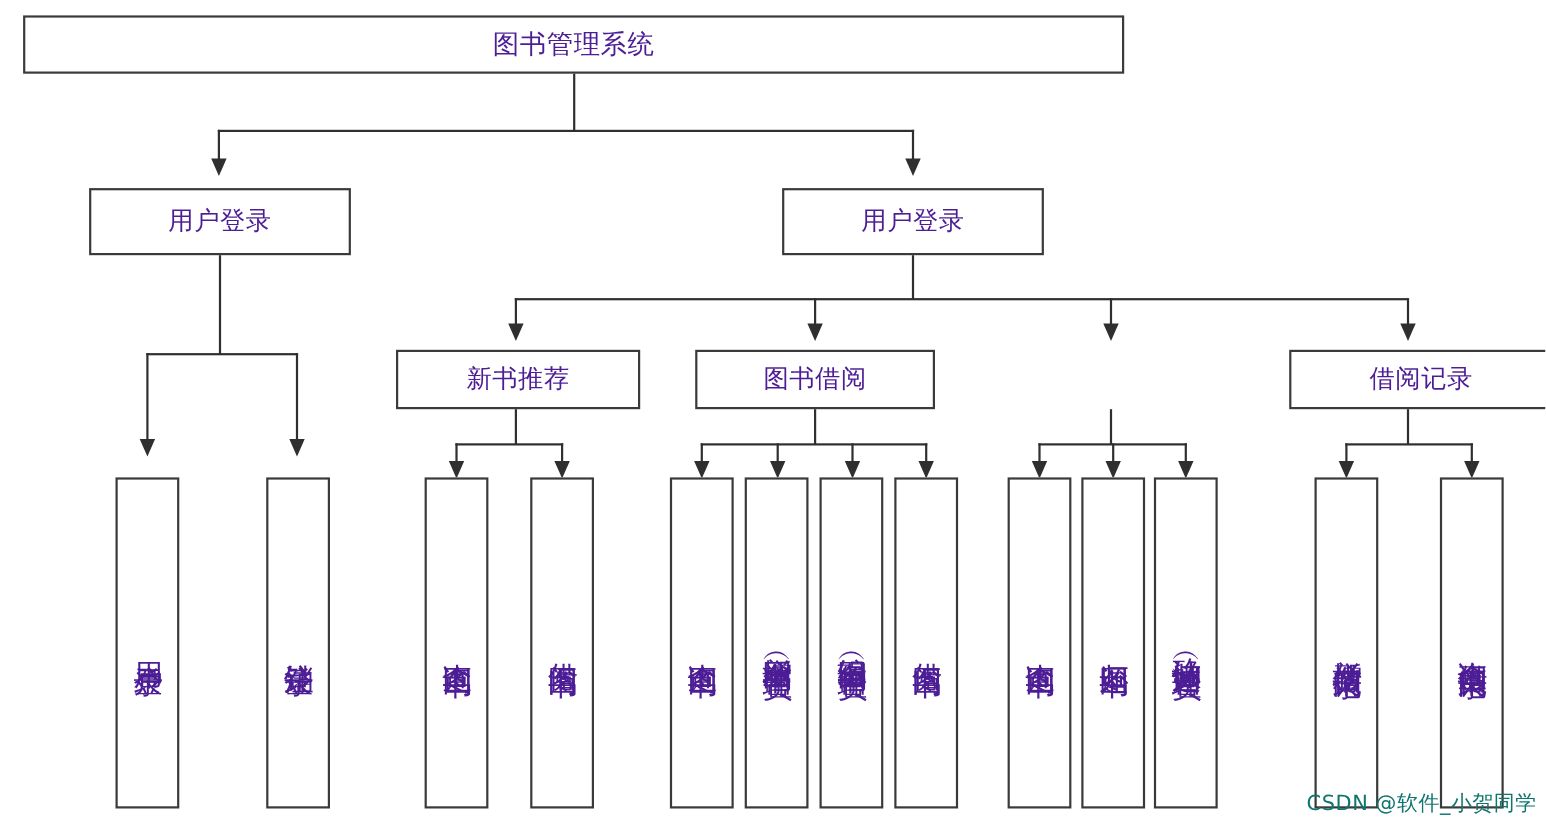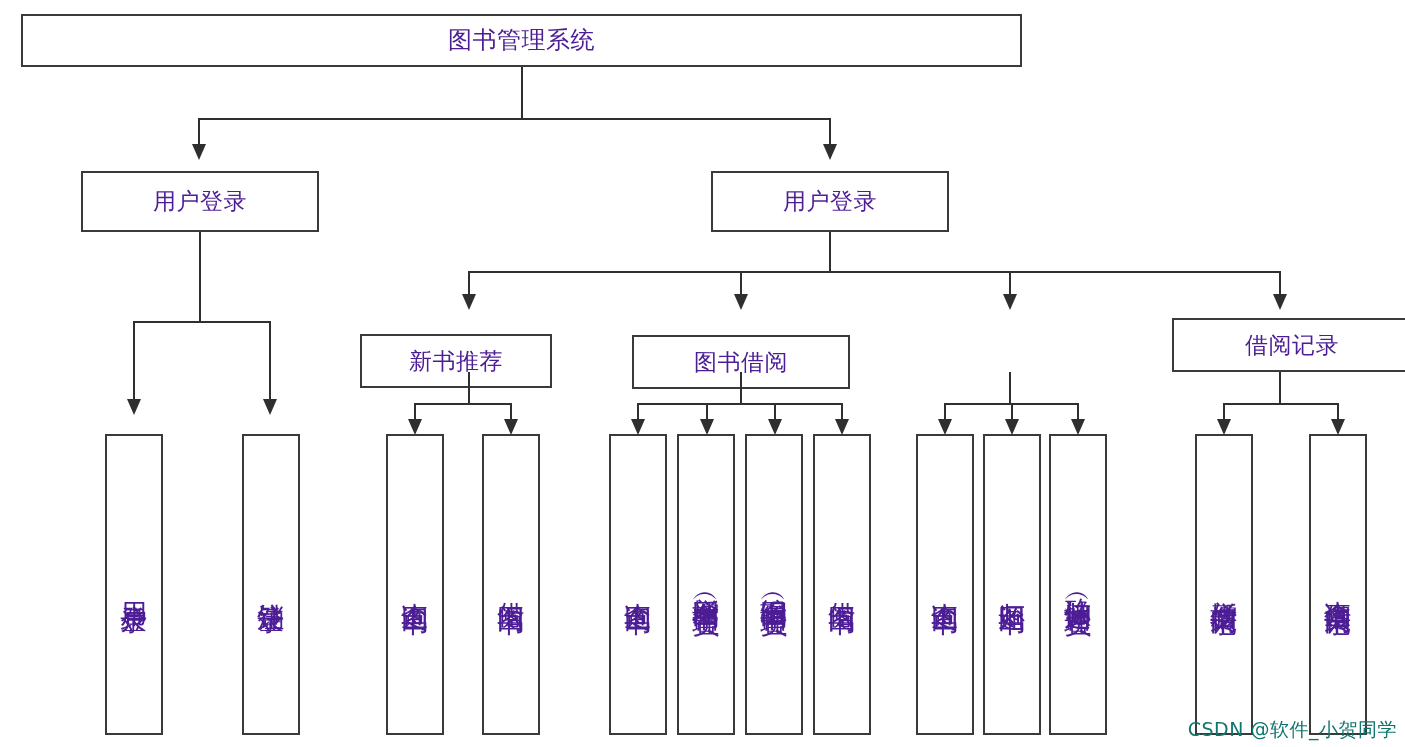--- a/index.html
+++ b/index.html
@@ -119,24 +119,24 @@
 
   <div class="ln v" style="left:740px;top:271px;width:2px;height:25px;"></div>
   <div class="arrow" style="left:734px;top:294px;"></div>
 
   <div class="ln v" style="left:1009px;top:271px;width:2px;height:25px;"></div>
   <div class="arrow" style="left:1003px;top:294px;"></div>
 
   <div class="ln v" style="left:1279px;top:271px;width:2px;height:25px;"></div>
   <div class="arrow" style="left:1273px;top:294px;"></div>
 
-  <div class="node h" style="left:360px;top:318px;width:192px;height:54px;margin-top:16px;">
+  <div class="node h" style="left:360px;top:318px;width:222px;height:54px;">
     <span class="lbl">新书推荐</span>
   </div>
-  <div class="node h" style="left:632px;top:318px;width:218px;height:54px;margin-top:17px;">
+  <div class="node h" style="left:632px;top:318px;width:218px;height:54px;">
     <span class="lbl">图书借阅</span>
   </div>
   <div class="node h" style="left:1172px;top:318px;width:240px;height:54px;">
     <span class="lbl">借阅记录</span>
   </div>
 
   <div class="ln v" style="left:468px;top:372px;width:2px;height:32px;"></div>
   <div class="ln h" style="left:414px;top:403px;width:98px;height:2px;"></div>
   <div class="ln v" style="left:414px;top:403px;width:2px;height:18px;"></div>
   <div class="arrow" style="left:408px;top:419px;"></div>

